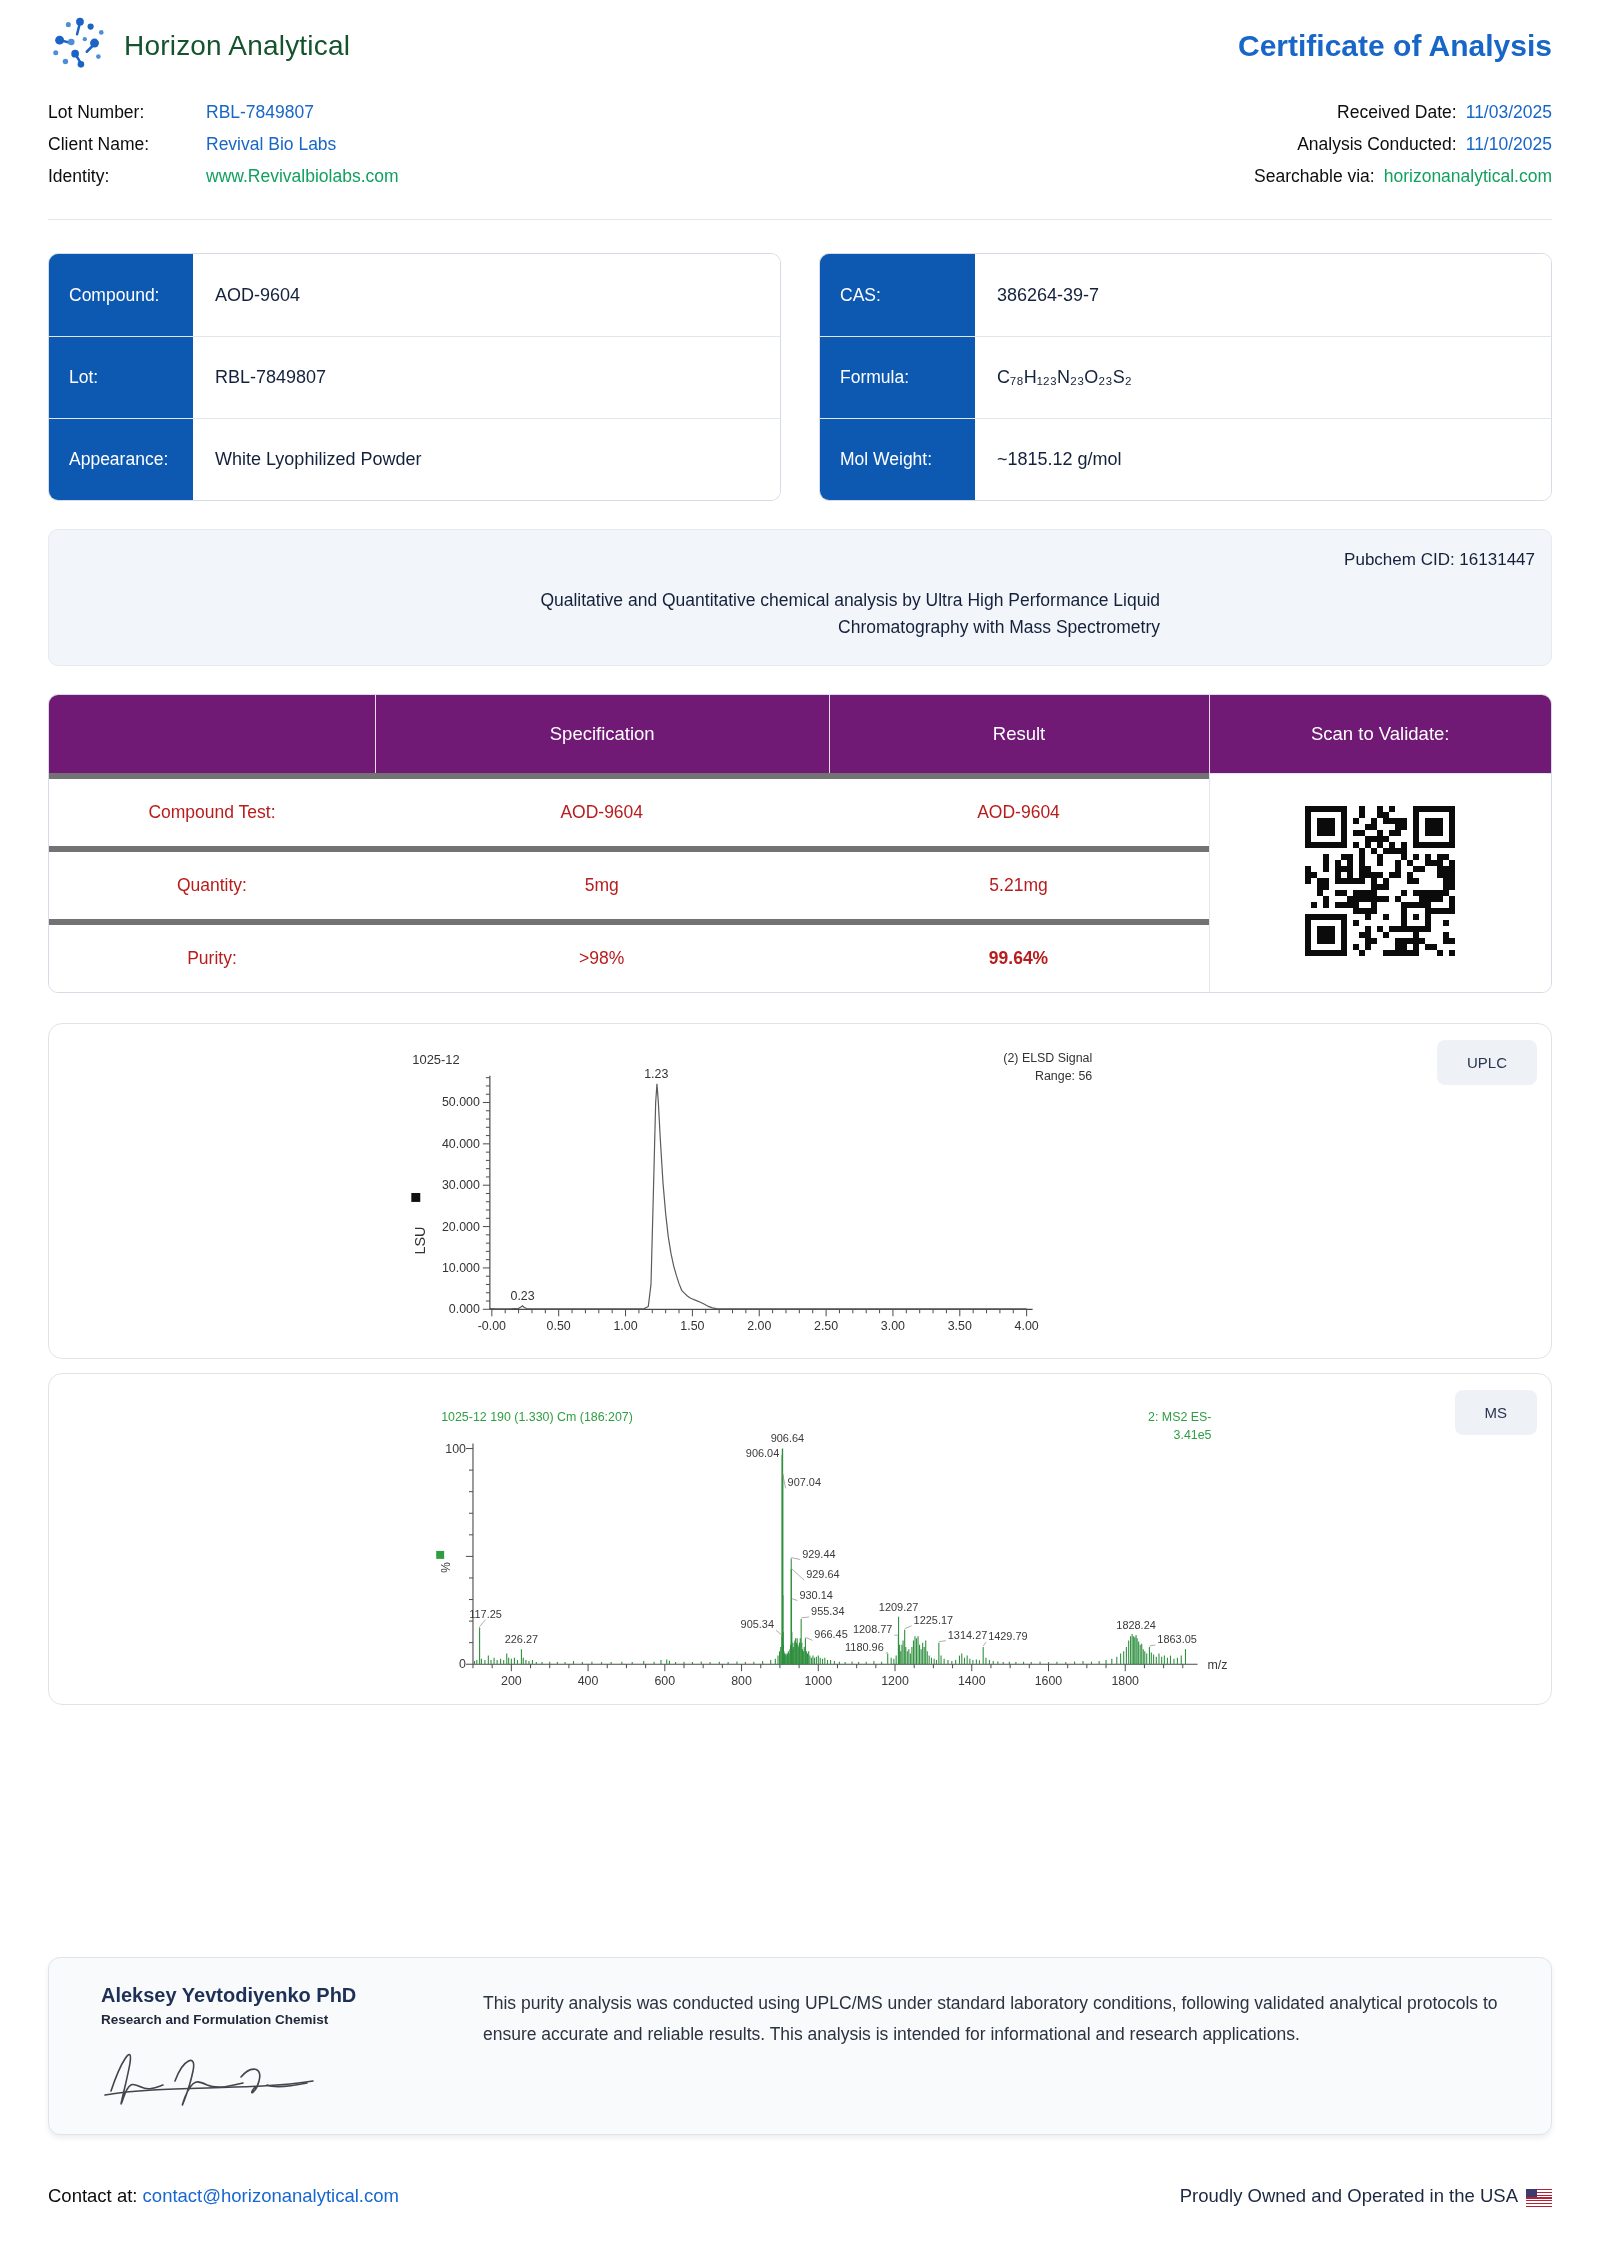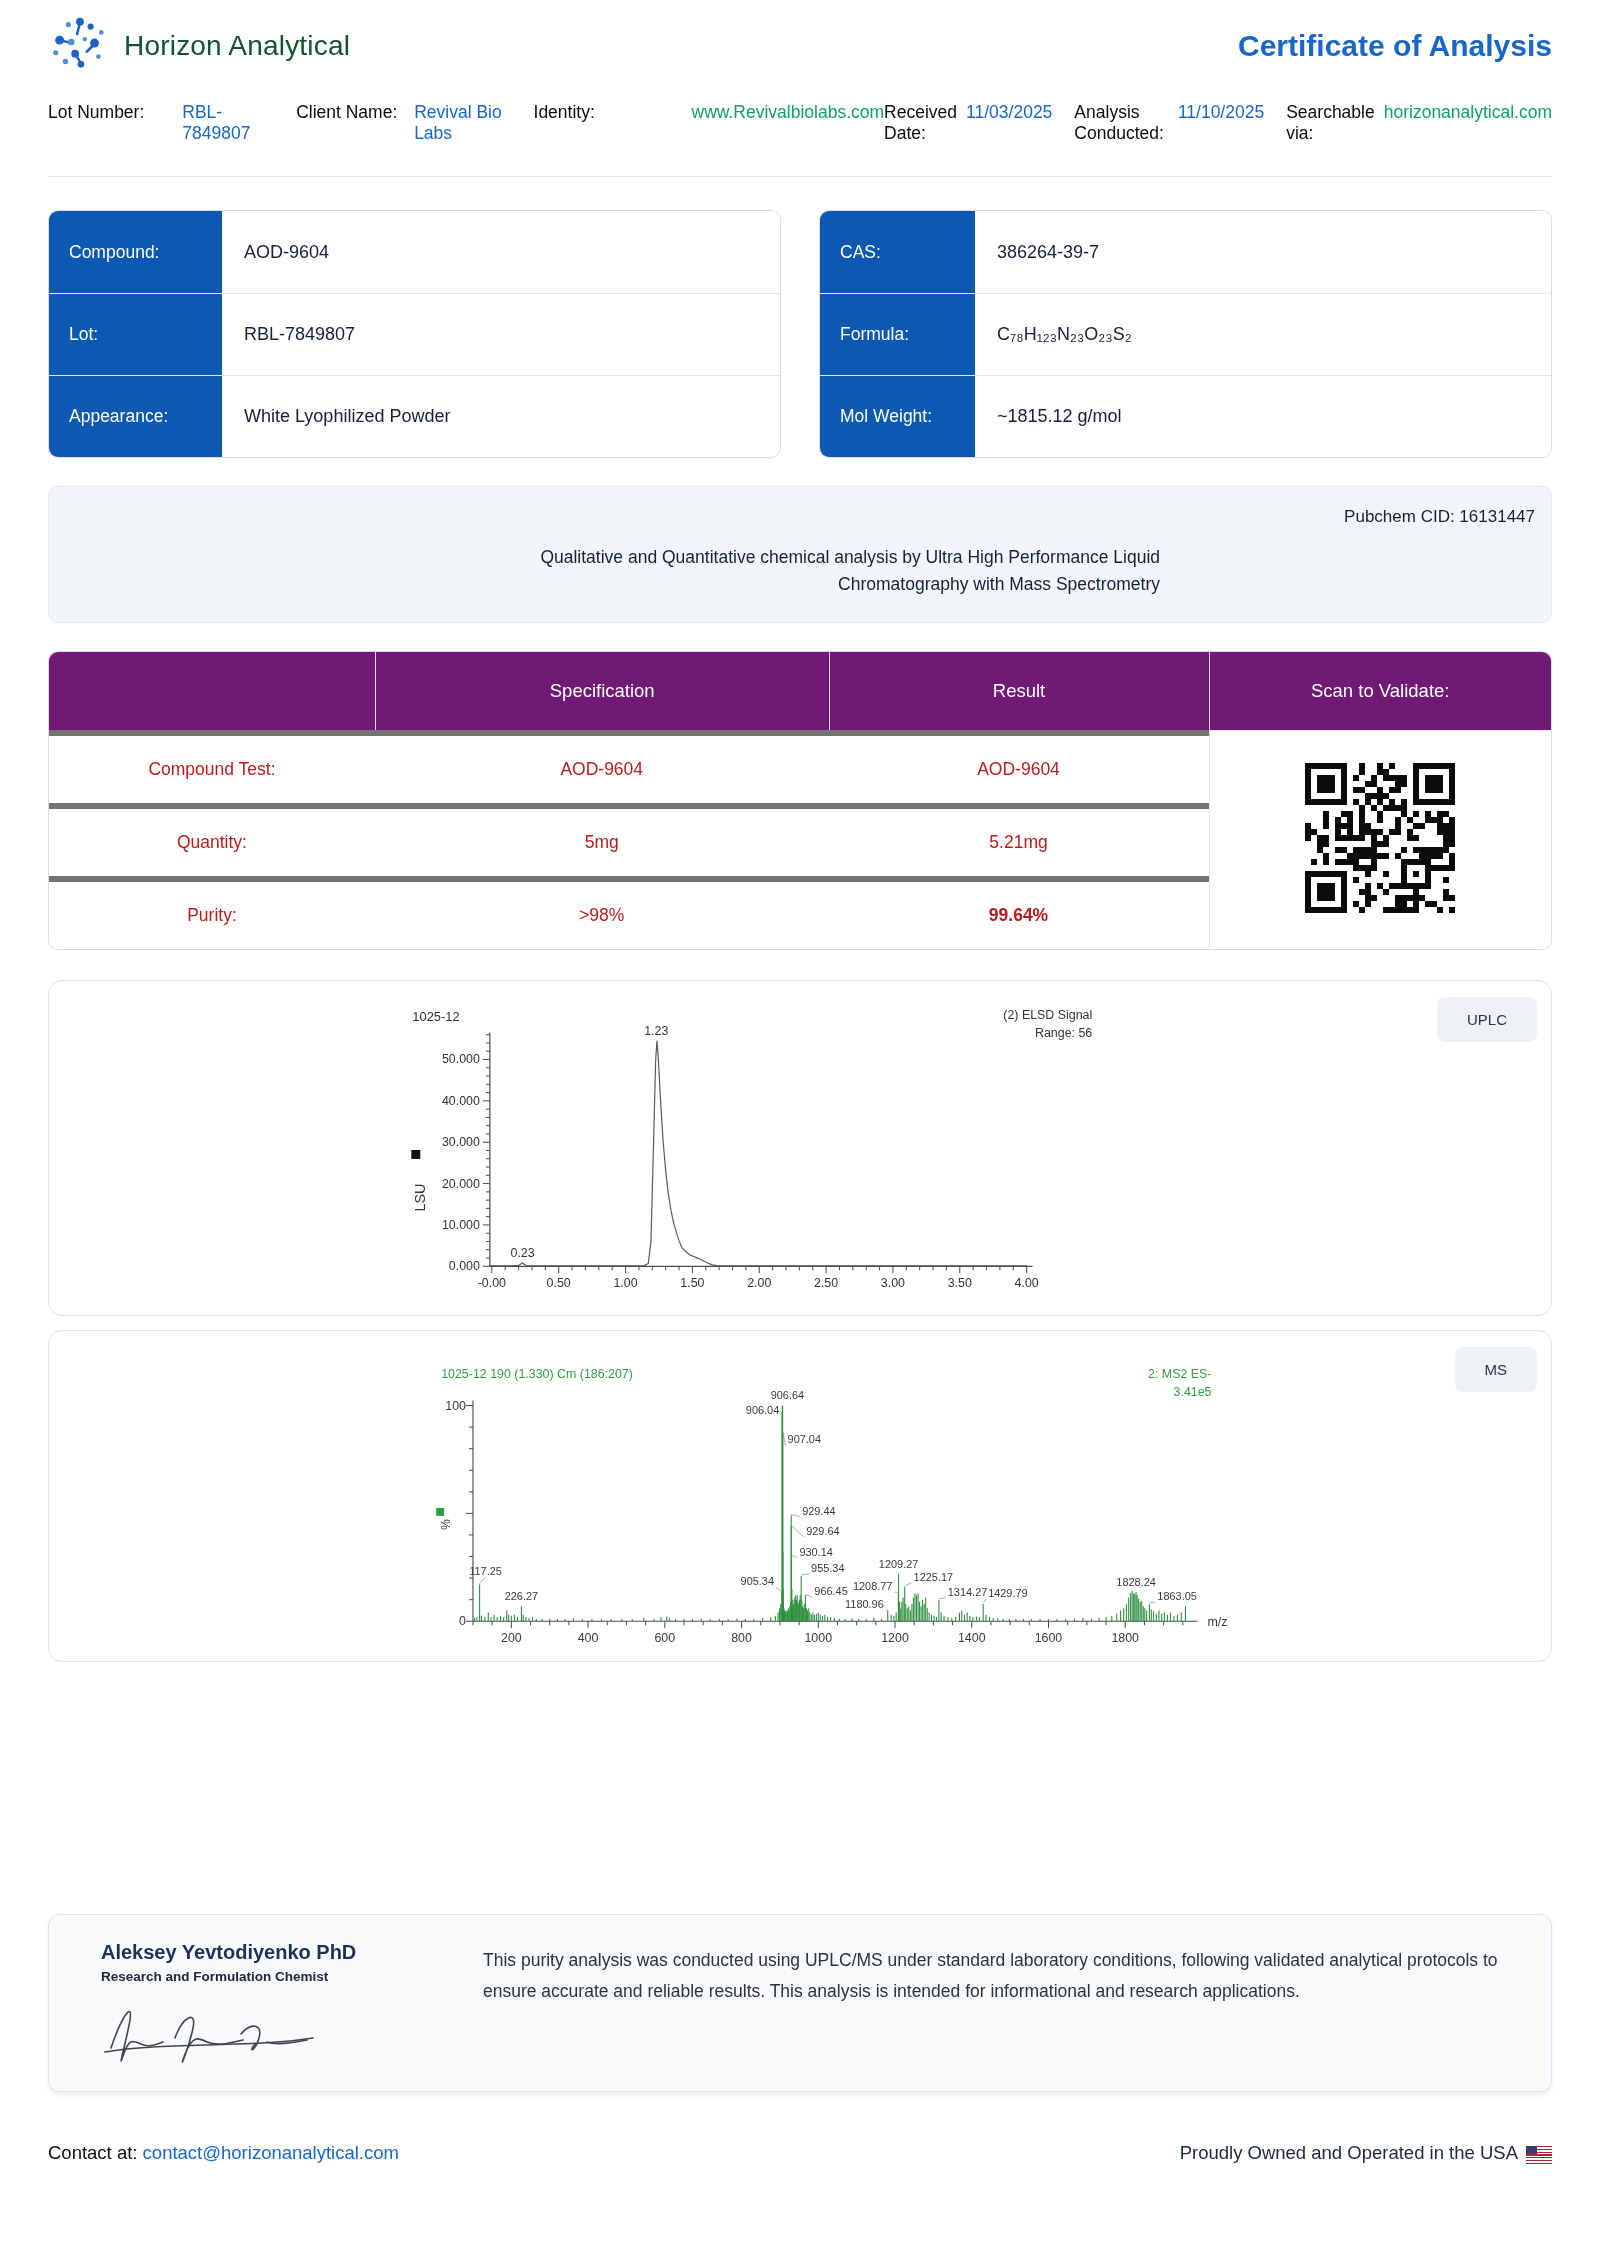--- a/index.html
+++ b/index.html
@@ -15,36 +15,36 @@
   .page { padding:0 48px; }
 
   
   .header { display:flex; justify-content:space-between; align-items:center; padding-top:18px; height:74px; }
   .brand { display:flex; align-items:center; gap:14px; }
   .brand-name { font-size:28px; color:#14532d; font-weight:500; letter-spacing:.2px; }
   .doc-title { font-size:30px; font-weight:700; color:#1766c8; }
 
   
   .info { display:flex; justify-content:space-between; margin-top:28px; }
-  .info-col { display:flex; gap:22px; font-size:17.5px; }
+  .info-col { display:flex; flex-direction:column; gap:11px; font-size:17.5px; }
   .info-row { display:flex; align-items:baseline; }
   .info-col.left .info-label { width:158px; color:#0d0d0d; }
   .info-col.right .info-row { justify-content:flex-end; }
   .info-col.right .info-label { color:#0d0d0d; margin-right:9px; }
   .val-blue { color:#1766c8; }
   .val-green { color:#12a05f; }
 
   .divider { height:1px; background:#e3e6eb; margin-top:32px; }
 
   
   .compound-tables { display:flex; gap:38px; margin-top:33px; }
   .ctable { flex:1; border:1px solid #d6dce5; border-radius:10px; overflow:hidden; background:#fff; }
   .crow { display:flex; border-top:1px solid #e2e7ee; height:82px; }
   .crow:first-child { border-top:0; }
-  .clabel { background:#0d59b2; color:#ffffff; display:flex; align-items:center; padding-left:20px; font-size:17.5px; flex:none; width:173px; }
+  .clabel { background:#0d59b2; color:#ffffff; display:flex; align-items:center; padding-left:20px; font-size:17.5px; flex:none; width:144px; }
   .ctable.right .clabel { width:155px; }
   .cvalue { display:flex; align-items:center; padding-left:22px; font-size:18px; color:#14213c; flex:1; background:#fff; }
 
   
   .pubchem { margin-top:28px; background:#f2f6fa; border:1px solid #e4eaf2; border-radius:10px; text-align:right; padding:20px 16px 24px; }
   .pubchem .cid { font-size:17px; color:#15213b; }
   .pubchem .desc { font-size:17.5px; color:#15213b; max-width:720px; margin:17px auto 0; line-height:1.55; }
 
   
   .spec { margin-top:28px; border:1px solid #d6dce5; border-radius:10px; overflow:hidden;

